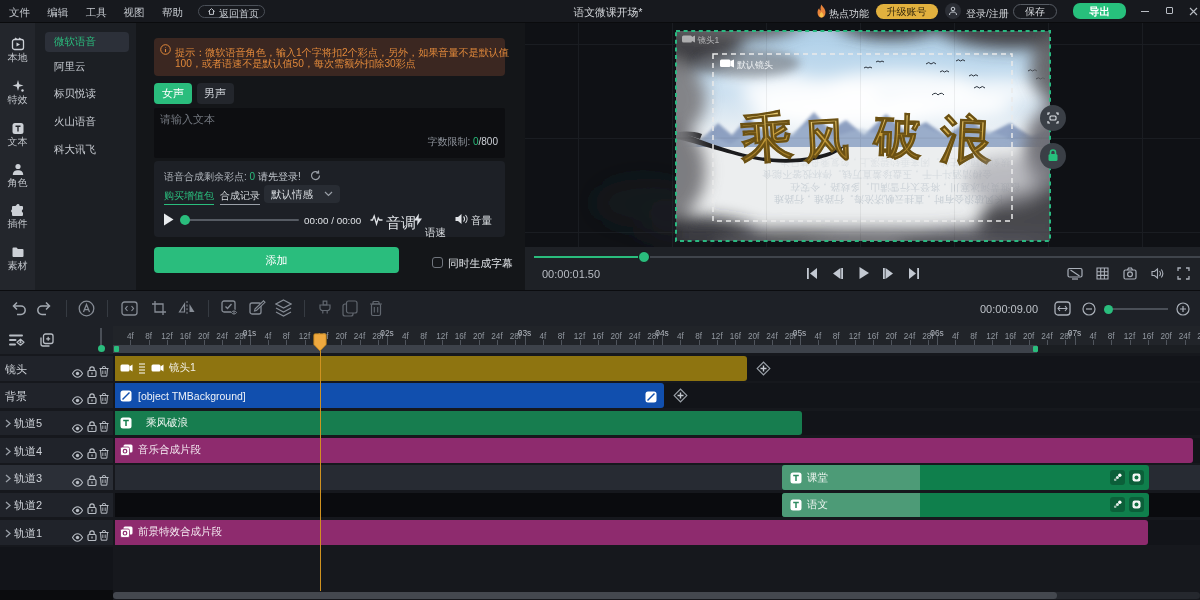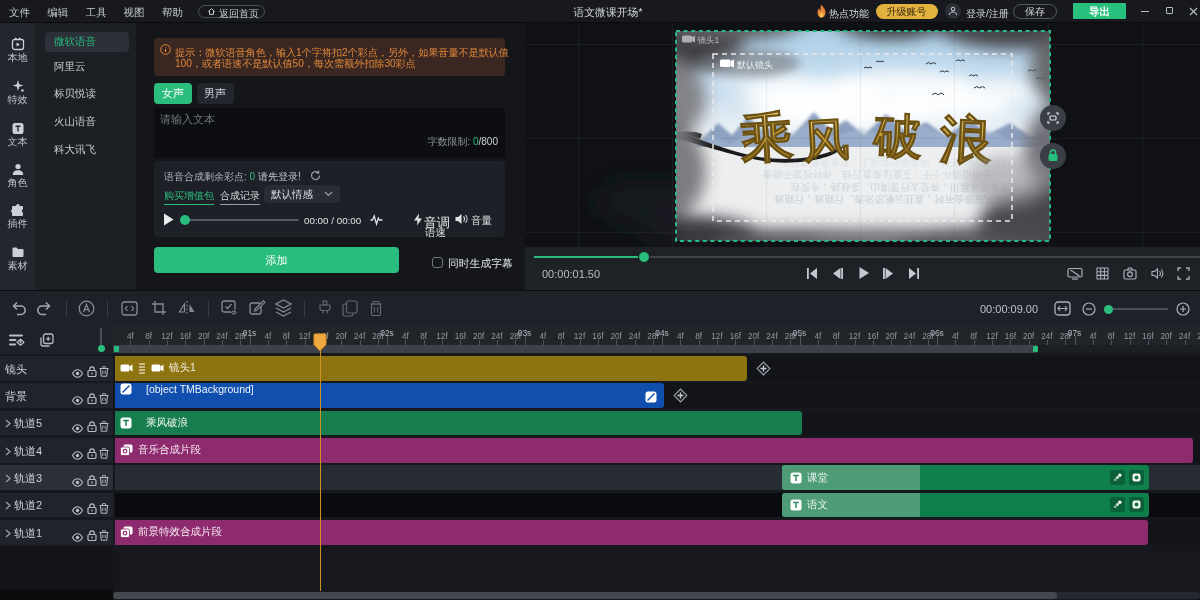--- a/index.html
+++ b/index.html
@@ -26,21 +26,21 @@
     </svg>
 <div class="abs" style="left:829px;top:6.5px;font-size:10px;color:#d4d7db;">热点功能</div>
 <div class="abs" style="left:875.5px;top:3.5px;width:62px;height:15px;background:#e2b13e;border-radius:8px;color:#33270d;font-size:10px;text-align:center;line-height:15px;">升级账号</div>
 <div class="abs" style="left:945px;top:3px;width:16px;height:16px;background:#2b2e35;border-radius:50%;"></div>
 <svg class="abs" style="left:948px;top:6px;" width="10" height="10" viewBox="0 0 10 10">
       <circle cx="5" cy="3" r="1.8" fill="none" stroke="#c9ced5" stroke-width="1"></circle>
       <path d="M1.5 9 C1.5 6.8 3 6 5 6 C7 6 8.5 6.8 8.5 9" fill="none" stroke="#c9ced5" stroke-width="1"></path>
     </svg>
 <div class="abs" style="left:966px;top:6.5px;font-size:10px;color:#d4d7db;">登录/注册</div>
 <div class="abs" style="left:1013px;top:4px;width:44px;height:14.5px;border:1px solid #565b63;border-radius:8px;color:#d4d7db;font-size:10px;text-align:center;line-height:14px;">保存</div>
-<div class="abs" style="left:1073px;top:3px;width:53px;height:16px;background:#27c07c;border-radius:1px;color:#fff;font-size:10.5px;font-weight:bold;text-align:center;line-height:16px;">导出</div>
+<div class="abs" style="left:1073px;top:3px;width:53px;height:16px;background:#27c07c;border-radius:7px;color:#fff;font-size:10.5px;font-weight:bold;text-align:center;line-height:16px;">导出</div>
 <div class="abs" style="left:1141px;top:10.5px;width:8px;height:1.2px;background:#b9bdc4;"></div>
 <div class="abs" style="left:1166px;top:7px;width:7px;height:7px;border:1px solid #b9bdc4;border-radius:1px;"></div>
 <svg class="abs" style="left:1189px;top:6.5px;" width="9" height="9" viewBox="0 0 9 9">
       <path d="M1 1 L8 8 M8 1 L1 8" stroke="#b9bdc4" stroke-width="1.1"></path>
     </svg>
 </div>
 <div class="abs" style="left:0;top:23px;width:35px;height:267px;background:#23262c;"></div>
 <svg class="abs" style="left:10.5px;top:37.2px;" width="14" height="14" viewBox="0 0 14 13">
     <rect x="1.5" y="2" width="11" height="10" rx="2" fill="none" stroke="#ccd0d6" stroke-width="1.3"></rect>
     <path d="M5.5 5 L9 7 L5.5 9 Z" fill="#ccd0d6"></path>
@@ -104,21 +104,21 @@
     </svg>
 <svg class="abs" style="left:27px;top:190px;" width="11" height="13" viewBox="0 0 11 13">
       <path d="M1 0.5 L10.5 6.5 L1 12.5 Z" fill="#e8ebee"></path>
     </svg>
 <div class="abs" style="left:49px;top:195.5px;width:114px;height:2px;background:#565b63;border-radius:1px;"></div>
 <div class="abs" style="left:44px;top:191.5px;width:10px;height:10px;background:#2abd7d;border-radius:50%;"></div>
 <div class="abs" style="left:168px;top:192px;font-size:9.8px;color:#dfe2e6;">00:00 / 00:00</div>
 <svg class="abs" style="left:234px;top:191px;" width="13" height="12" viewBox="0 0 13 12">
       <path d="M0.5 6 L2.5 6 L4.2 2 L6.5 10 L8.3 4 L9.5 6 L12.5 6" fill="none" stroke="#dfe2e6" stroke-width="1.3"></path>
     </svg>
-<div class="abs" style="left:250px;top:191px;font-size:13px;color:#dfe2e6;margin-left:38px;">音调</div>
+<div class="abs" style="left:250px;top:191px;font-size:15px;color:#dfe2e6;">音调</div>
 <svg class="abs" style="left:277px;top:190px;" width="10" height="13" viewBox="0 0 10 13">
       <path d="M6 0.5 L1 7.5 L4.5 7.5 L4 12.5 L9 5.5 L5.5 5.5 Z" fill="#dfe2e6"></path>
     </svg>
 <div class="abs" style="left:289px;top:191px;font-size:10.5px;color:#dfe2e6;margin-top:12px;">语速</div>
 <svg class="abs" style="left:319px;top:190px;" width="13" height="12" viewBox="0 0 13 12">
       <path d="M0.5 4 H3 L6.5 1 V11 L3 8 H0.5 Z" fill="#dfe2e6"></path>
       <path d="M8.5 3.5 a3.5 3.5 0 0 1 0 5 M10.5 2 a6 6 0 0 1 0 8" fill="none" stroke="#dfe2e6" stroke-width="1.1"></path>
     </svg>
 <div class="abs" style="left:335px;top:191px;font-size:10.5px;color:#dfe2e6;">音量</div>
 <div class="abs" style="left:18px;top:224px;width:245px;height:26px;background:#2abd7d;border-radius:4px;color:#fff;font-size:11px;text-align:center;line-height:26px;">添加</div>
@@ -684,21 +684,21 @@
         <rect x="0.5" y="1.5" width="9" height="7" rx="1.5" fill="#fff"></rect>
         <path d="M9.5 3.5 L12.5 1.5 V8.5 L9.5 6.5 Z" fill="#fff"></path>
       </svg>
       <span style="font-size:10.5px;color:#f2f0e8;">镜头1</span>
     </div>
 <div class="abs" style="left:754.5px;top:34px;"><svg width="17" height="17" viewBox="0 0 17 17">
         <rect x="4" y="4" width="9" height="9" transform="rotate(45 8.5 8.5)" fill="#16181d" stroke="#9aa0a8" stroke-width="1.1"></rect>
         <path d="M8.5 5.5 V11.5 M5.5 8.5 H11.5" stroke="#c6cbd2" stroke-width="1.4"></path>
       </svg></div>
 <div class="abs" style="left:115px;top:57.3px;width:549px;height:24.5px;background:#114fae;border-radius:0 3px 3px 0;"></div>
-<div class="abs" style="left:120px;top:57.3px;height:24.5px;display:flex;gap:14px;">
+<div class="abs" style="left:120px;top:57.3px;height:24.5px;display:flex;align-items:center;gap:6px;">
       <svg width="12" height="12" viewBox="0 0 12 12">
         <rect x="0.5" y="0.5" width="11" height="11" rx="2.5" fill="#fff"></rect>
         <path d="M9.5 2.5 L2.5 9.5" stroke="#114fae" stroke-width="1.4"></path>
         <path d="M2.5 2.5 L9.5 9.5" stroke="#114fae" stroke-width="0"></path>
         <path d="M2.5 4 L8 9.5 M4 2.5 L9.5 8" stroke="#114fae" stroke-width="0"></path>
       </svg>
       <span style="font-size:10.5px;color:#eef2f8;">[object TMBackground]</span>
     </div>
 <div class="abs" style="left:645px;top:63.3px;"><svg width="12" height="12" viewBox="0 0 12 12">
         <rect x="0.5" y="0.5" width="11" height="11" rx="2.5" fill="#fff"></rect>

